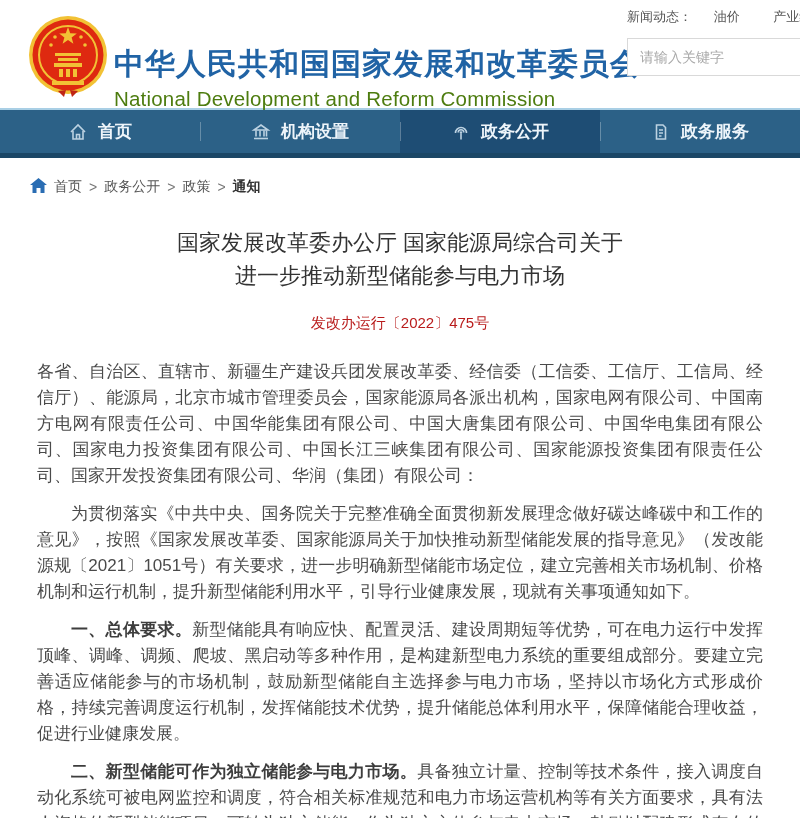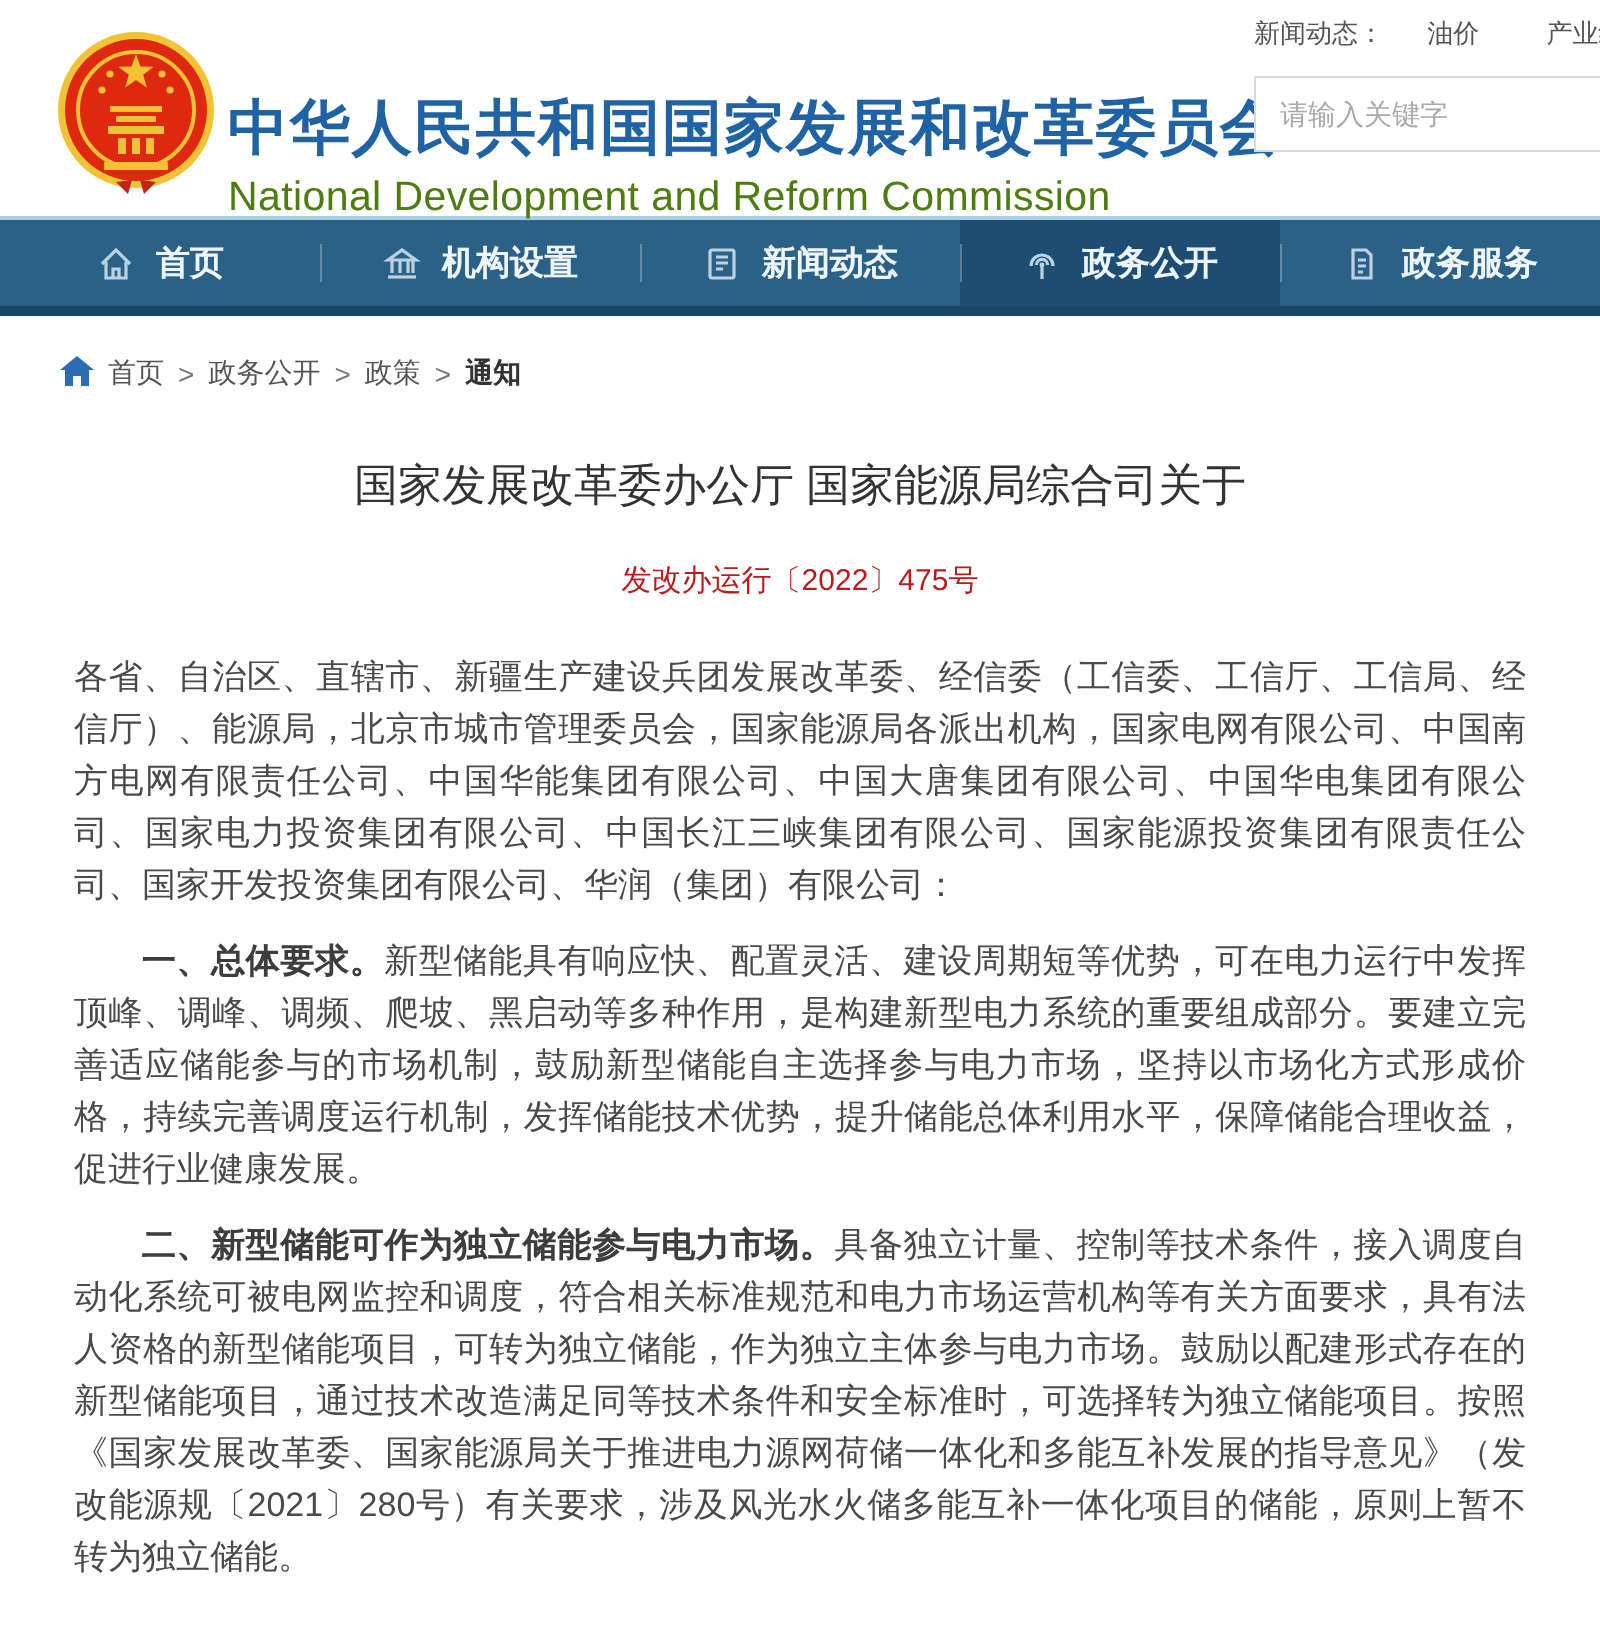--- a/index.html
+++ b/index.html
@@ -130,29 +130,20 @@
       <span>
         <svg width="20" height="20" viewBox="0 0 20 20" fill="none" stroke="#bcd2e2" stroke-width="1.6">
           <path d="M3 8 L10 3 L17 8 Z"></path>
             <path d="M5 8.5 V14.5 M9 8.5 V14.5 M13 8.5 V14.5 M15.5 8.5 V14.5"></path>
             <path d="M3 16.5 H17"></path>
         </svg>
       </span>
       <span>机构设置</span>
     </div>
 
-    <div class="nav-item">
-      <span>
-        <svg width="20" height="20" viewBox="0 0 20 20" fill="none" stroke="#bcd2e2" stroke-width="1.6">
-          <rect x="4" y="3" width="12" height="14" rx="1"></rect>
-            <path d="M7 6.5 H13 M7 9.5 H13 M7 12.5 H10.5"></path>
-        </svg>
-      </span>
-      <span>新闻动态</span>
-    </div>
 
     <div class="nav-item active">
       <span>
         <svg width="20" height="20" viewBox="0 0 20 20" fill="none" stroke="#bcd2e2" stroke-width="1.6">
           <path d="M4.5 11 A 5.5 5.5 0 1 1 15.5 11"></path>
           <path d="M7.2 10.5 A 2.8 2.8 0 1 1 12.8 10.5"></path>
           <circle cx="10" cy="10.5" r="1.2" fill="#bcd2e2" stroke="none"></circle>
           <path d="M10 11.5 V17.5"></path>
         </svg>
       </span>
@@ -182,25 +173,27 @@
     <span class="sep">&gt;</span>
     <a class="crumb">政策</a>
     <span class="sep">&gt;</span>
     <a class="crumb current">通知</a>
   </div>
 
   <div class="article">
 
     <h1 class="doc-title">
       <div>国家发展改革委办公厅 国家能源局综合司关于</div>
+      <div>进一步推动新型储能参与电力市场</div>
     </h1>
 
     <div class="doc-number">发改办运行〔2022〕475号</div>
 
     <div class="doc-body">
       <p class="para"><b></b><span>各省、自治区、直辖市、新疆生产建设兵团发展改革委、经信委（工信委、工信厅、工信局、经信厅）、能源局，北京市城市管理委员会，国家能源局各派出机构，国家电网有限公司、中国南方电网有限责任公司、中国华能集团有限公司、中国大唐集团有限公司、中国华电集团有限公司、国家电力投资集团有限公司、中国长江三峡集团有限公司、国家能源投资集团有限责任公司、国家开发投资集团有限公司、华润（集团）有限公司：</span></p>
+      <p class="para indent"><b></b><span>为贯彻落实《中共中央、国务院关于完整准确全面贯彻新发展理念做好碳达峰碳中和工作的意见》，按照《国家发展改革委、国家能源局关于加快推动新型储能发展的指导意见》（发改能源规〔2021〕1051号）有关要求，进一步明确新型储能市场定位，建立完善相关市场机制、价格机制和运行机制，提升新型储能利用水平，引导行业健康发展，现就有关事项通知如下。</span></p>
       <p class="para indent"><b>一、总体要求。</b><span>新型储能具有响应快、配置灵活、建设周期短等优势，可在电力运行中发挥顶峰、调峰、调频、爬坡、黑启动等多种作用，是构建新型电力系统的重要组成部分。要建立完善适应储能参与的市场机制，鼓励新型储能自主选择参与电力市场，坚持以市场化方式形成价格，持续完善调度运行机制，发挥储能技术优势，提升储能总体利用水平，保障储能合理收益，促进行业健康发展。</span></p>
       <p class="para indent"><b>二、新型储能可作为独立储能参与电力市场。</b><span>具备独立计量、控制等技术条件，接入调度自动化系统可被电网监控和调度，符合相关标准规范和电力市场运营机构等有关方面要求，具有法人资格的新型储能项目，可转为独立储能，作为独立主体参与电力市场。鼓励以配建形式存在的新型储能项目，通过技术改造满足同等技术条件和安全标准时，可选择转为独立储能项目。按照《国家发展改革委、国家能源局关于推进电力源网荷储一体化和多能互补发展的指导意见》（发改能源规〔2021〕280号）有关要求，涉及风光水火储多能互补一体化项目的储能，原则上暂不转为独立储能。</span></p>
 
     </div>
   </div>
 
 </div>
 
 </body></html>

